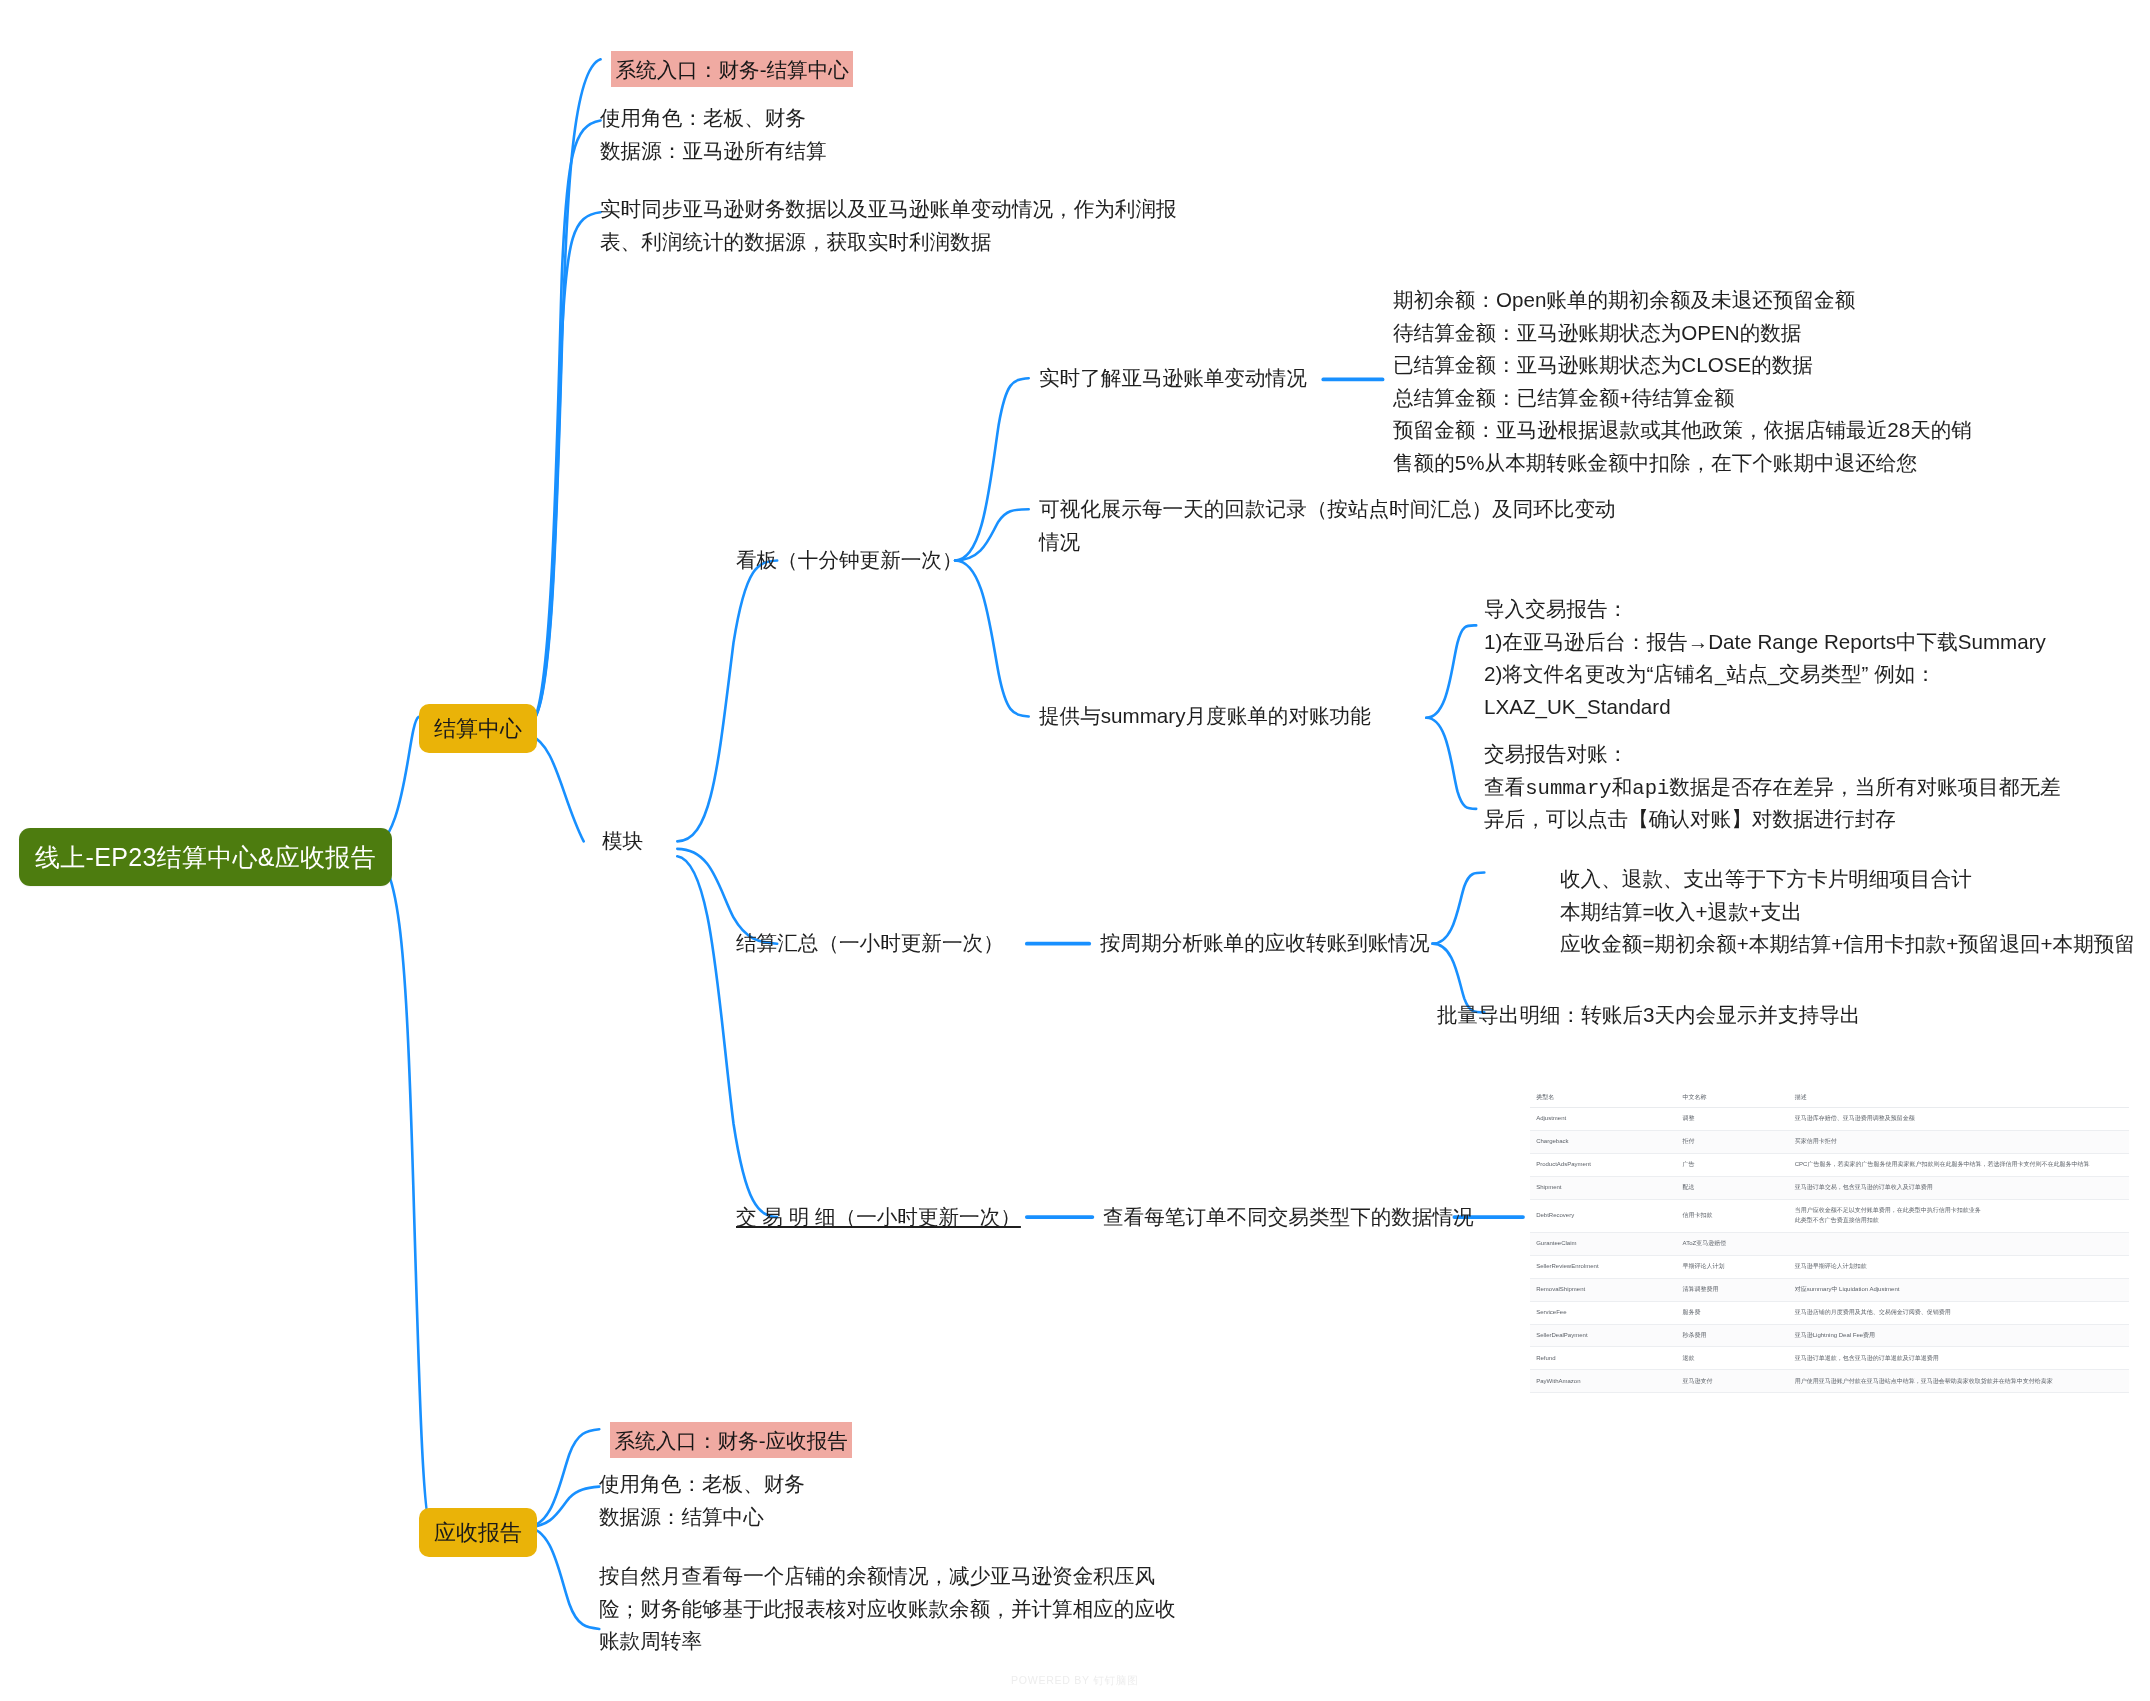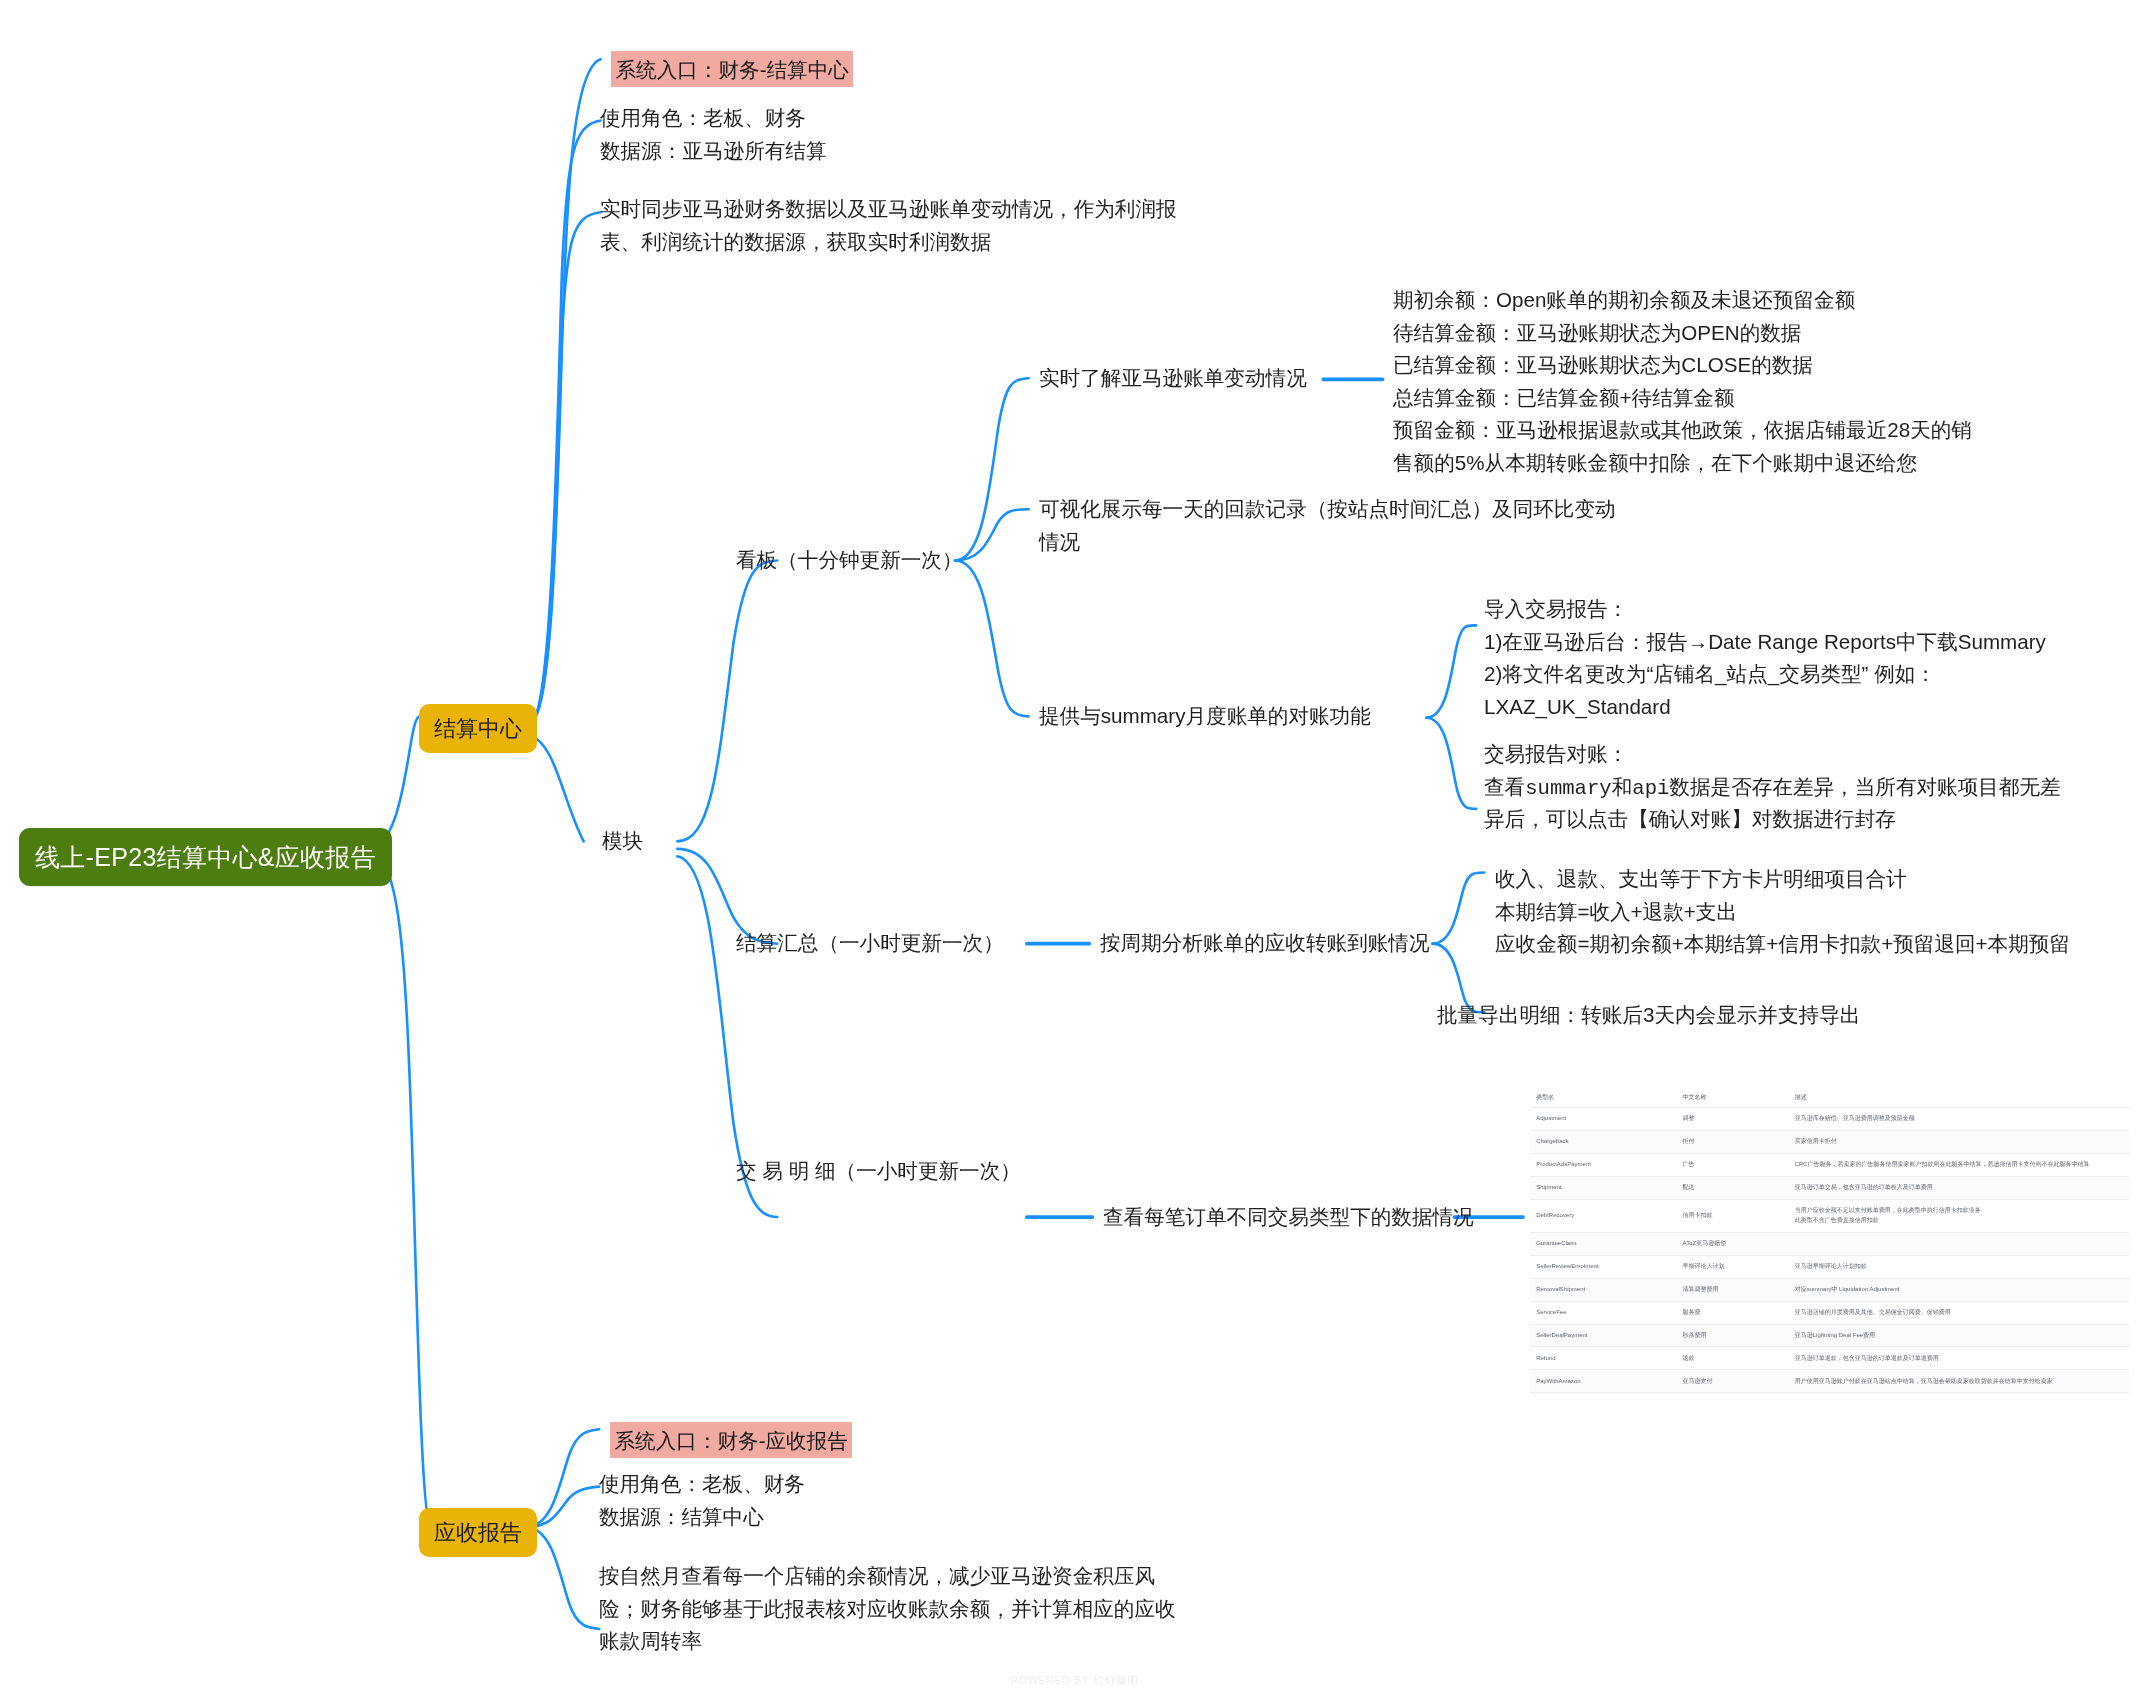--- a/index.html
+++ b/index.html
@@ -187,27 +187,27 @@
 LXAZ_UK_Standard</div>
 
   <div class="node para" style="left:1484px;top:740px;font-family:Liberation Mono, monospace;">交易报告对账：
 查看summary和api数据是否存在差异，当所有对账项目都无差
 异后，可以点击【确认对账】对数据进行封存</div>
 
   <div class="node plain" style="left:736px;top:927px;">结算汇总（一小时更新一次）</div>
 
   <div class="node plain" style="left:1100px;top:927px;">按周期分析账单的应收转账到账情况</div>
 
-  <div class="node para" style="left:1495px;top:863px;">收入、退款、支出等于下方卡片明细项目合计
+  <div class="node para" style="left:1560px;top:863px;">收入、退款、支出等于下方卡片明细项目合计
 本期结算=收入+退款+支出
 应收金额=期初余额+本期结算+信用卡扣款+预留退回+本期预留</div>
 
   <div class="node para" style="left:1437px;top:999px;">批量导出明细：转账后3天内会显示并支持导出</div>
 
-  <div class="node plain" style="left:736px;top:1155px;">交 易 明 细（一小时更新一次）</div>
+  <div class="node plain" style="left:736px;top:1201px;text-decoration:underline;">交 易 明 细（一小时更新一次）</div>
 
   <div class="node plain" style="left:1103px;top:1201px;">查看每笔订单不同交易类型下的数据情况</div>
 
   <div class="tbl-wrap" style="left:1530px;top:1087px;width:599px;height:312px;">
     <table class="mini">
       <thead>
         <tr>
           <th class="c0">类型名</th>
           <th class="c1">中文名称</th>
           <th class="c2">描述</th>

